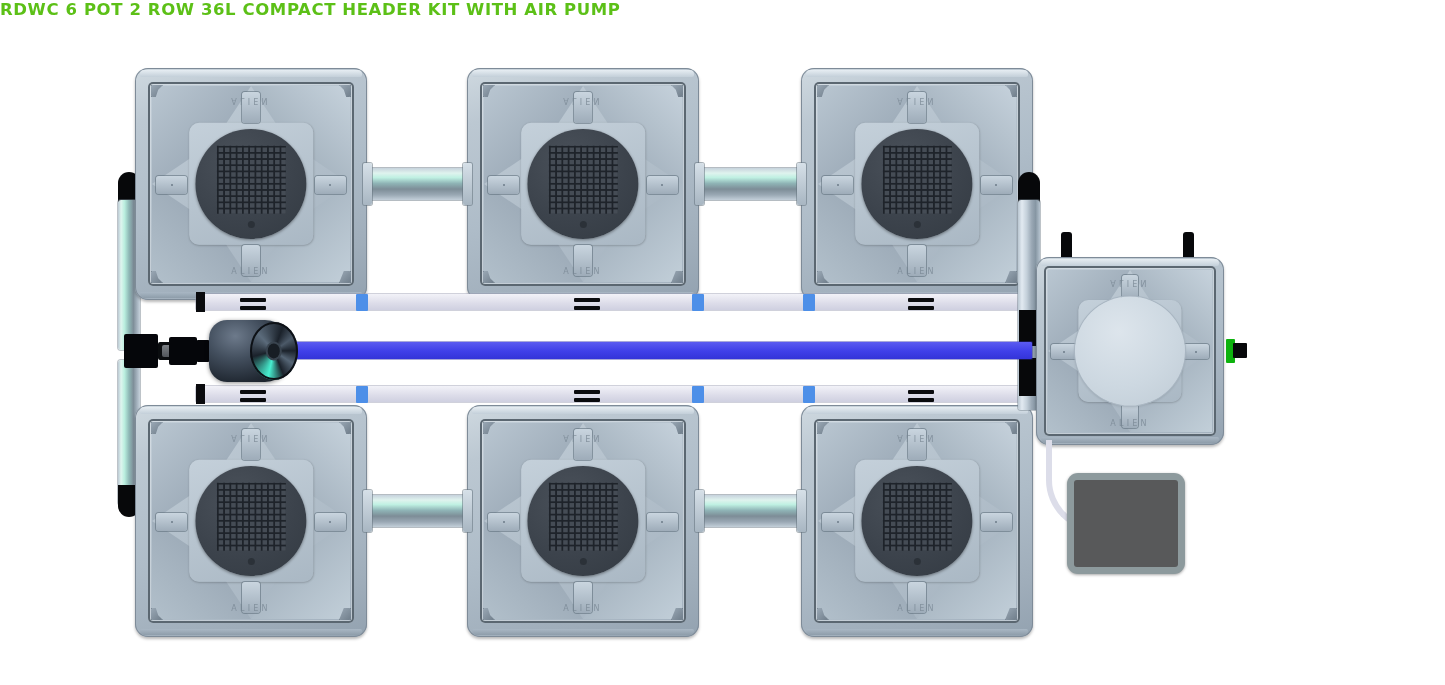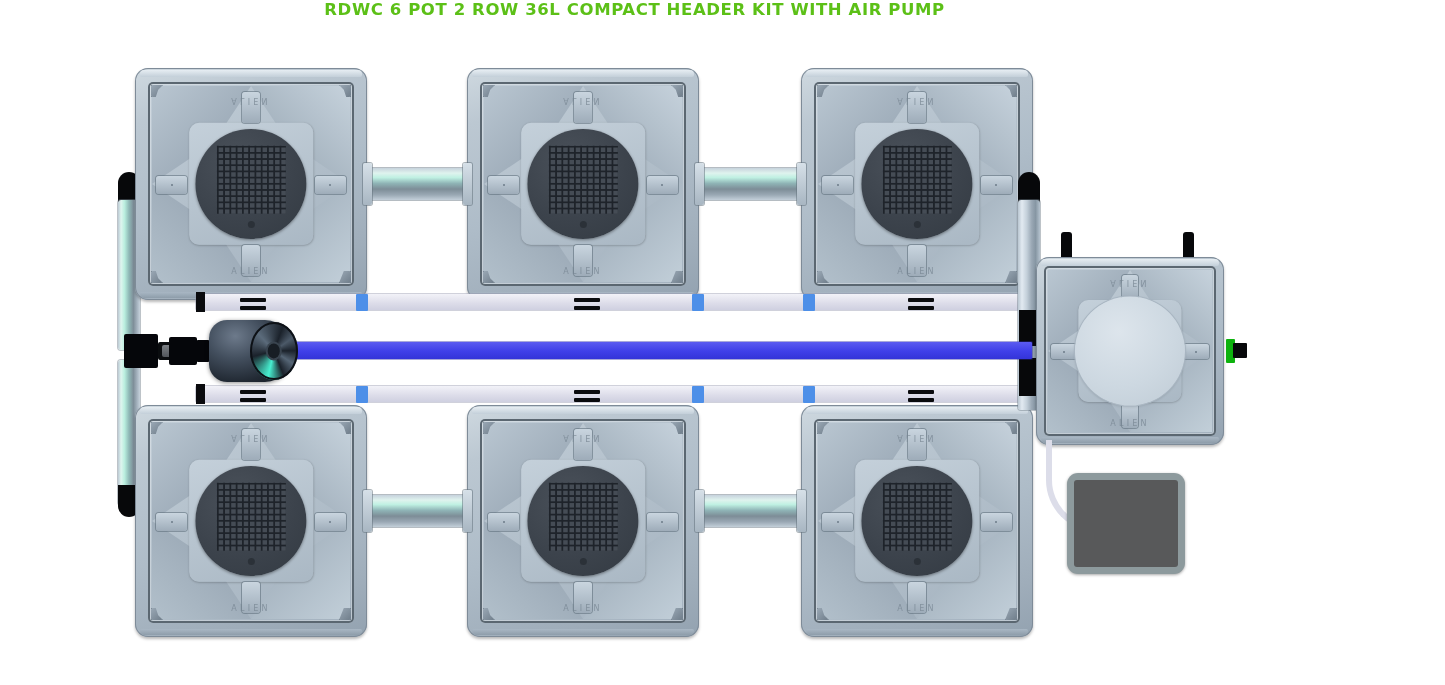--- a/index.html
+++ b/index.html
@@ -2,21 +2,21 @@
 <html><head>
 <meta charset="utf-8">
 <style>
   html,body{margin:0;padding:0;background:#ffffff;}
   body{width:1445px;height:685px;position:relative;overflow:hidden;
        font-family:"Liberation Sans",sans-serif;}
 
   #stage{position:absolute;left:0;top:0;width:1445px;height:685px;}
 
   
-  .title{position:absolute;left:0;top:0;width:1269px;text-align:center;
+  .title{position:absolute;left:0;top:0;width:1269px;
          font-family:"DejaVu Sans",sans-serif;
          font-size:16.5px;font-weight:700;letter-spacing:.6px;
          color:#5cc017;white-space:nowrap;}
 
   
   .pot{position:absolute;}
   .pot .shell{position:absolute;inset:0;border-radius:13px;
       background:
         linear-gradient(160deg,#cfd9e0 0%,#bcc8d2 18%,#aebcc8 52%,#9fadba 82%,#93a2b0 100%);
       box-shadow:0 0 0 1px #7e8b98 inset, 0 2px 3px rgba(0,0,0,.28);}

